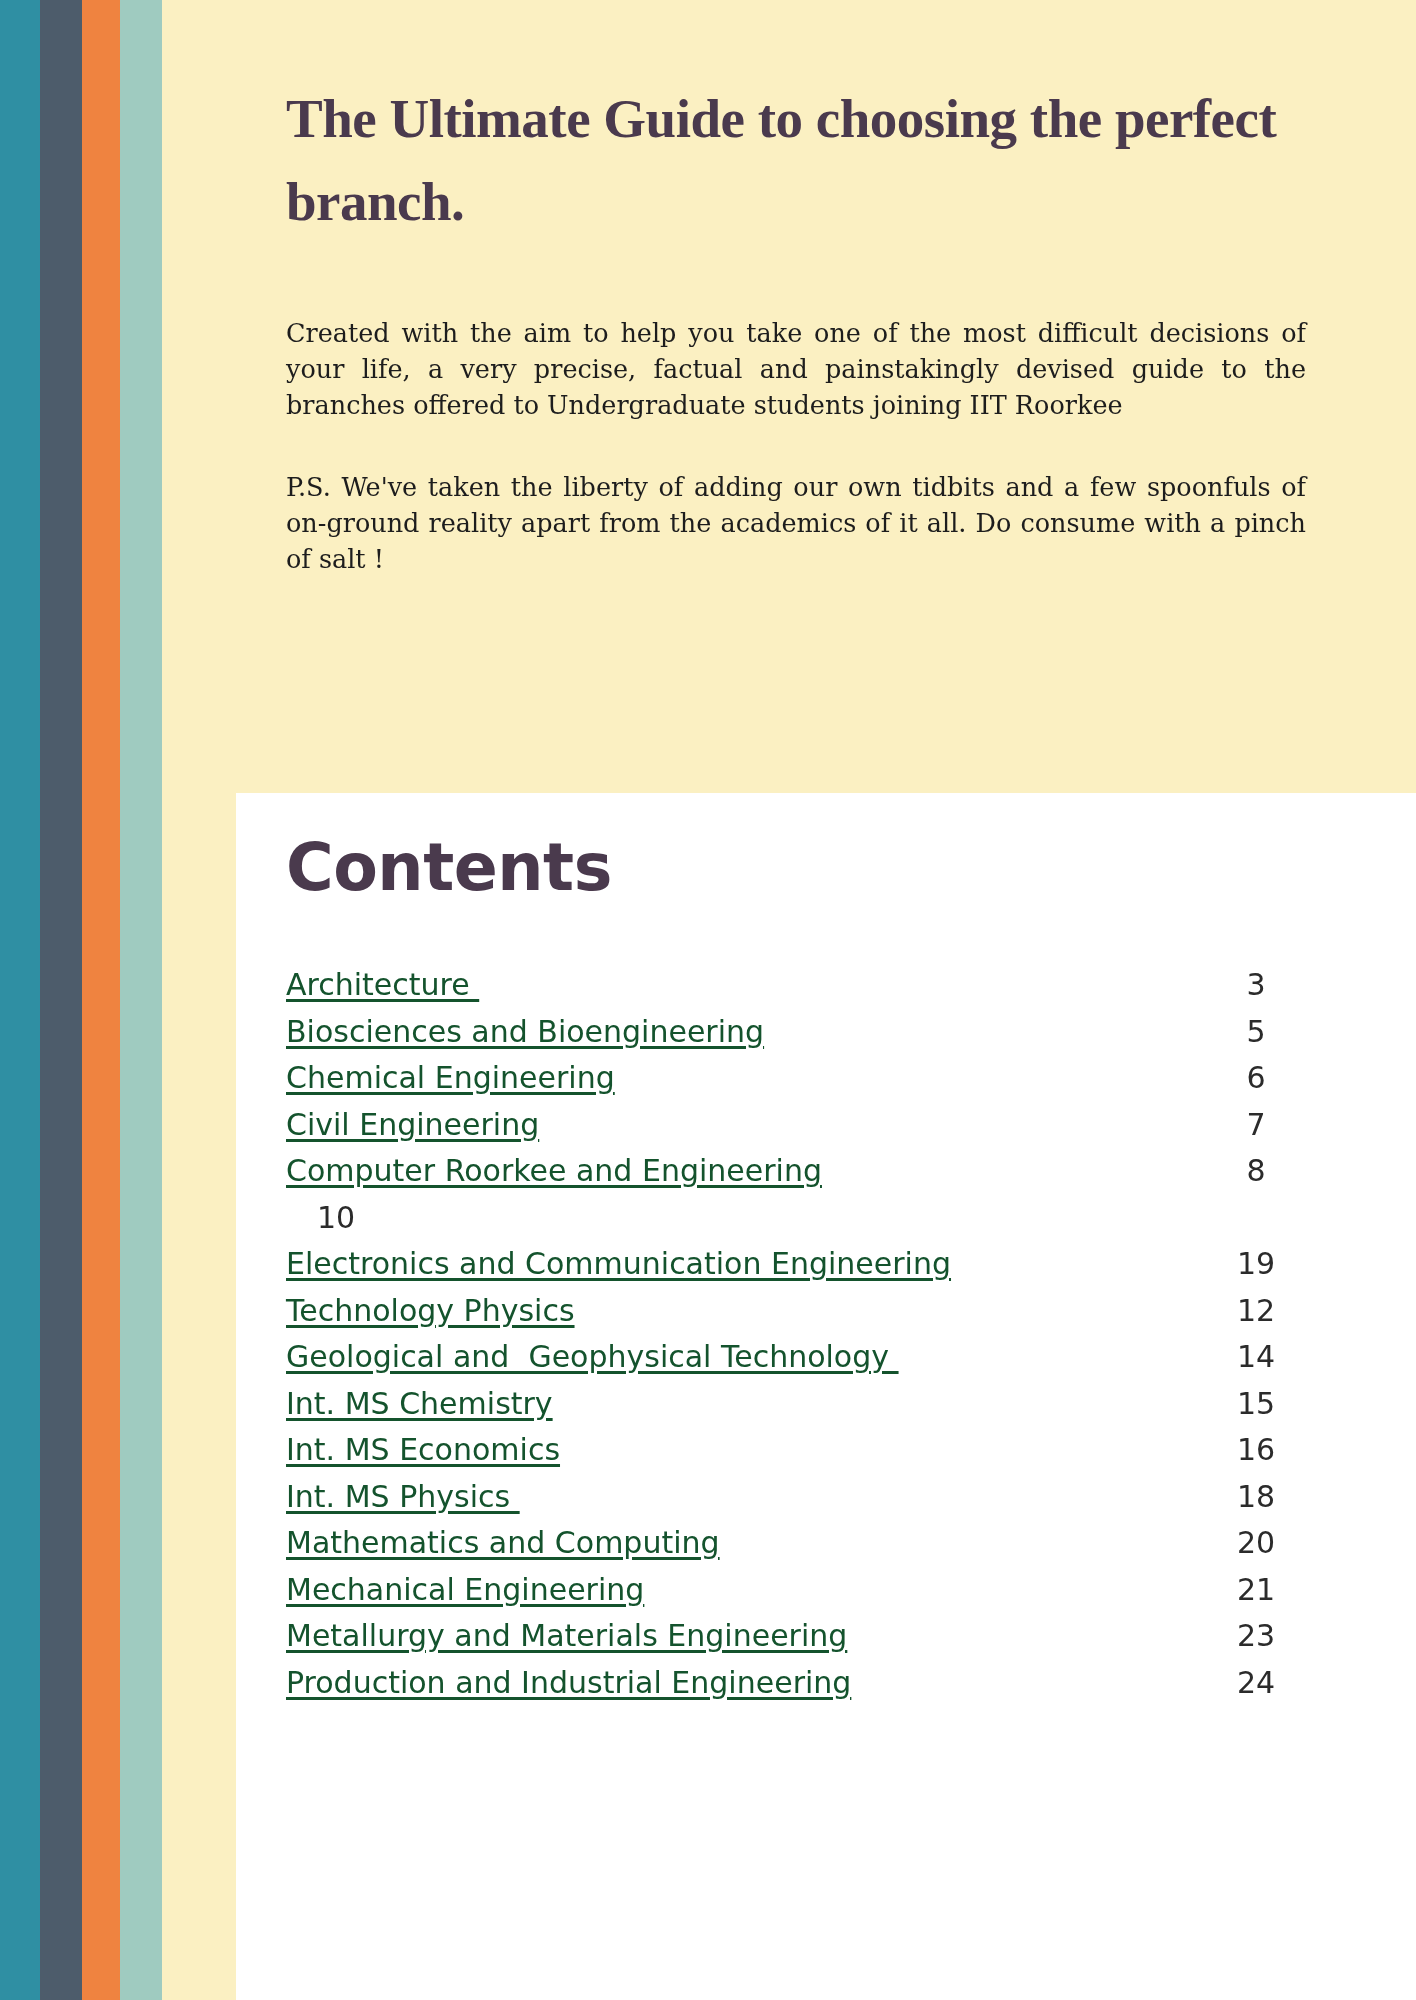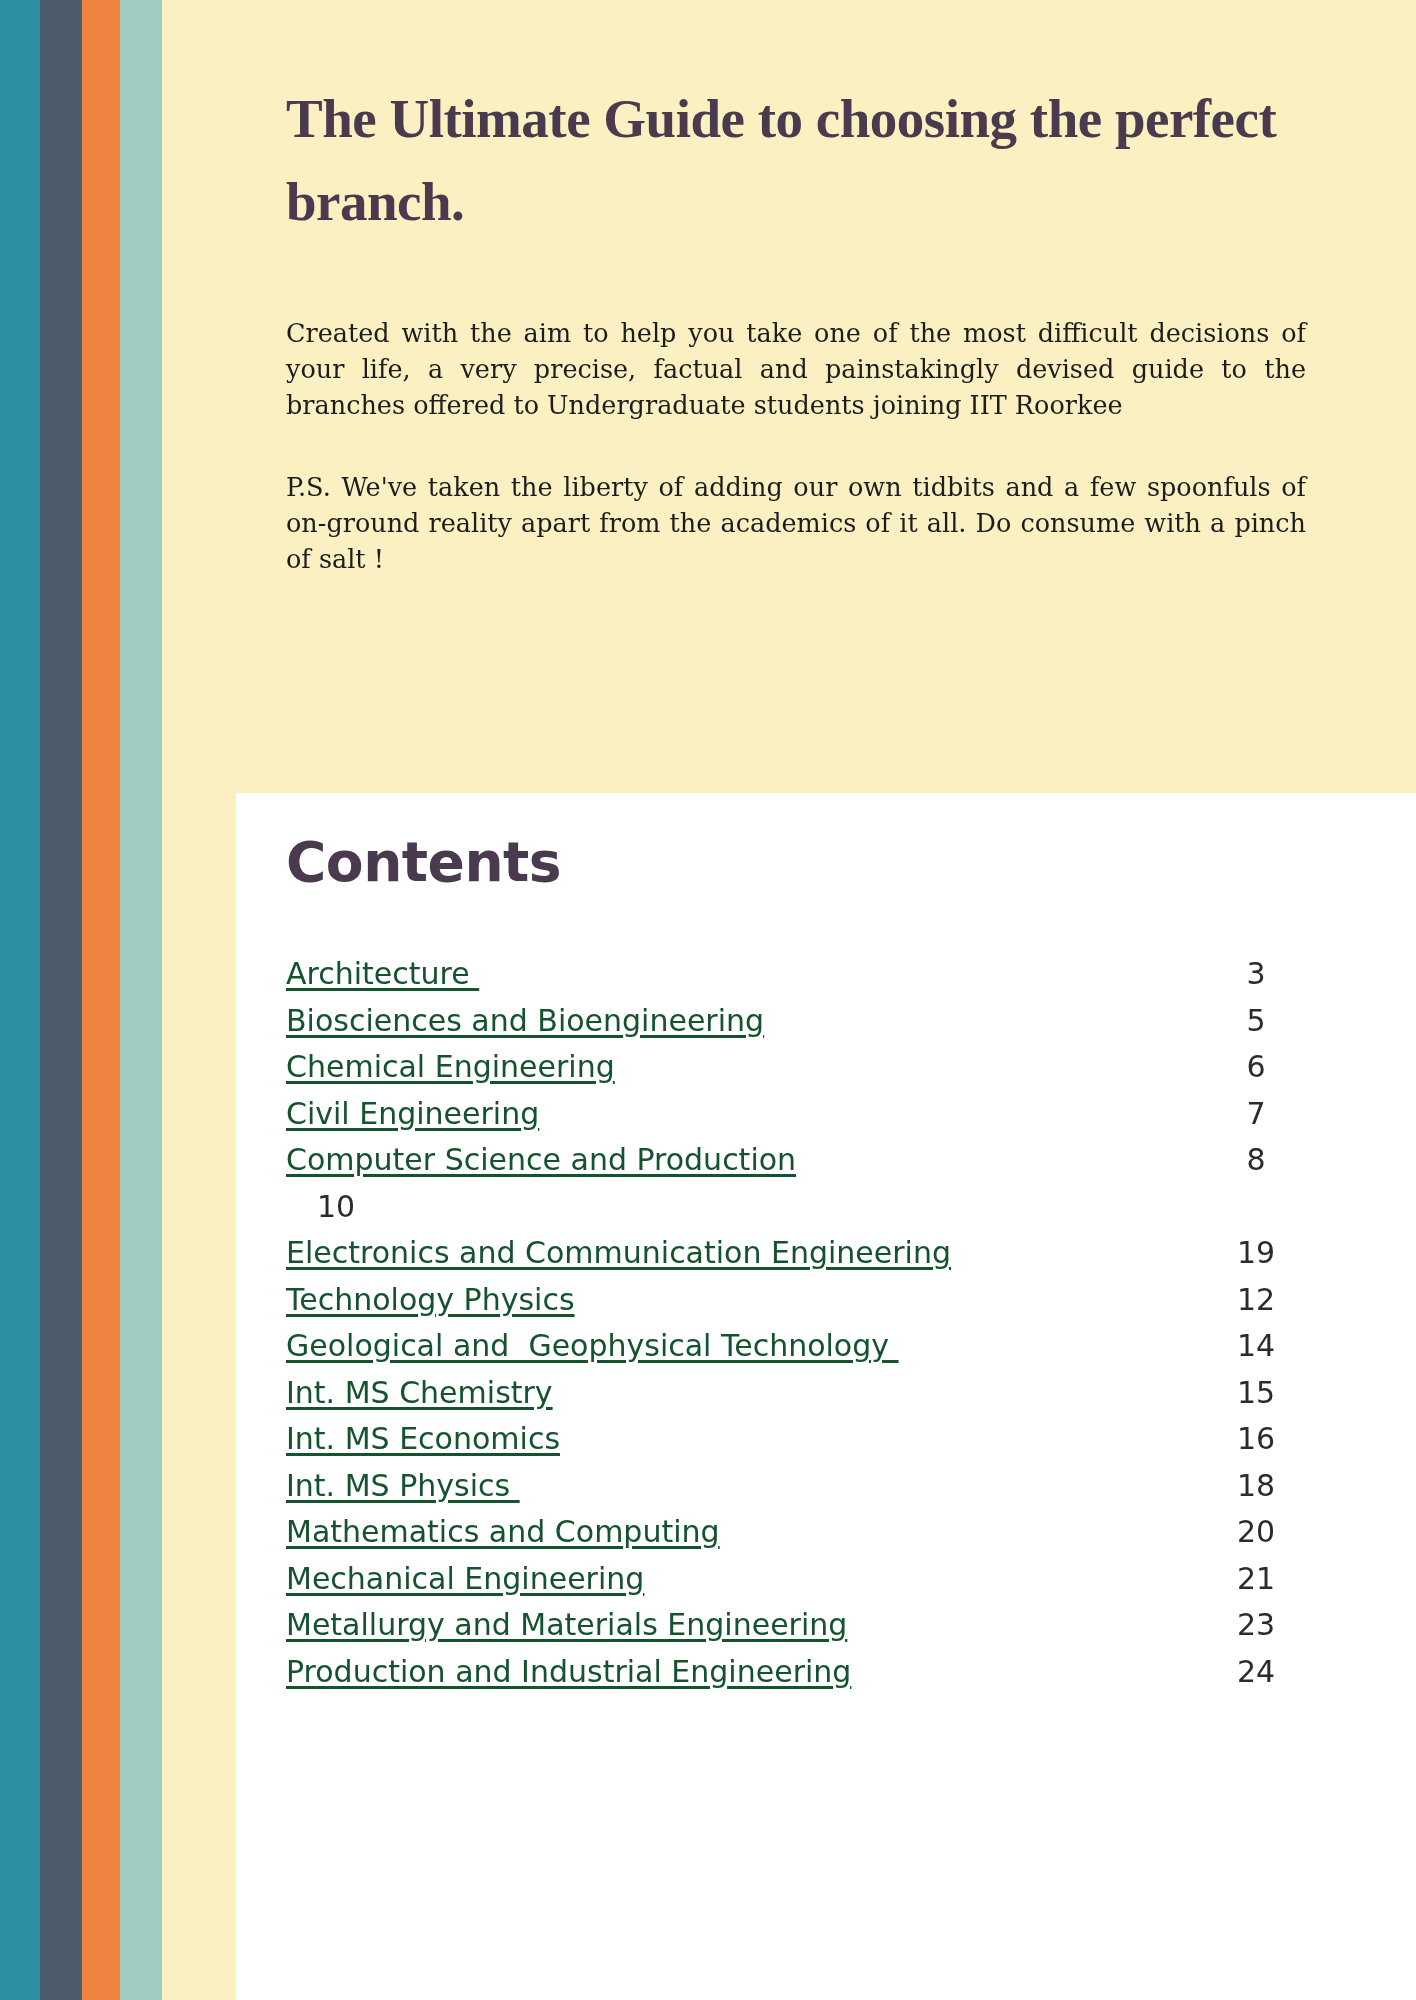--- a/index.html
+++ b/index.html
@@ -83,21 +83,21 @@
   }
   .contents-inner {
     position: absolute;
     left: 50px;
     top: 37px;
     right: 100px;
   }
   .contents-title {
     font-family: "DejaVu Sans", sans-serif;
     font-weight: bold;
-    font-size: 55px;
+    font-size: 65px;
     color: #4a3a4d;
     margin: 0 0 62px 0;
     letter-spacing: -0.5px;
   }
 
   .toc {
     list-style: none;
     margin: 0;
     padding: 0;
     width: 1000px;
@@ -159,21 +159,21 @@
         </li>
         <li class="toc-row">
           <span class="toc-label">Chemical Engineering</span>
           <span class="toc-page">6</span>
         </li>
         <li class="toc-row">
           <span class="toc-label">Civil Engineering</span>
           <span class="toc-page">7</span>
         </li>
         <li class="toc-row">
-          <span class="toc-label">Computer Science and Production</span>
+          <span class="toc-label">Computer Roorkee and Engineering</span>
           <span class="toc-page">8</span>
         </li>
         <li class="toc-row">
           <span class="toc-page">10</span>
         </li>
         <li class="toc-row">
           <span class="toc-label">Electronics and Communication Engineering</span>
           <span class="toc-page">19</span>
         </li>
         <li class="toc-row">

